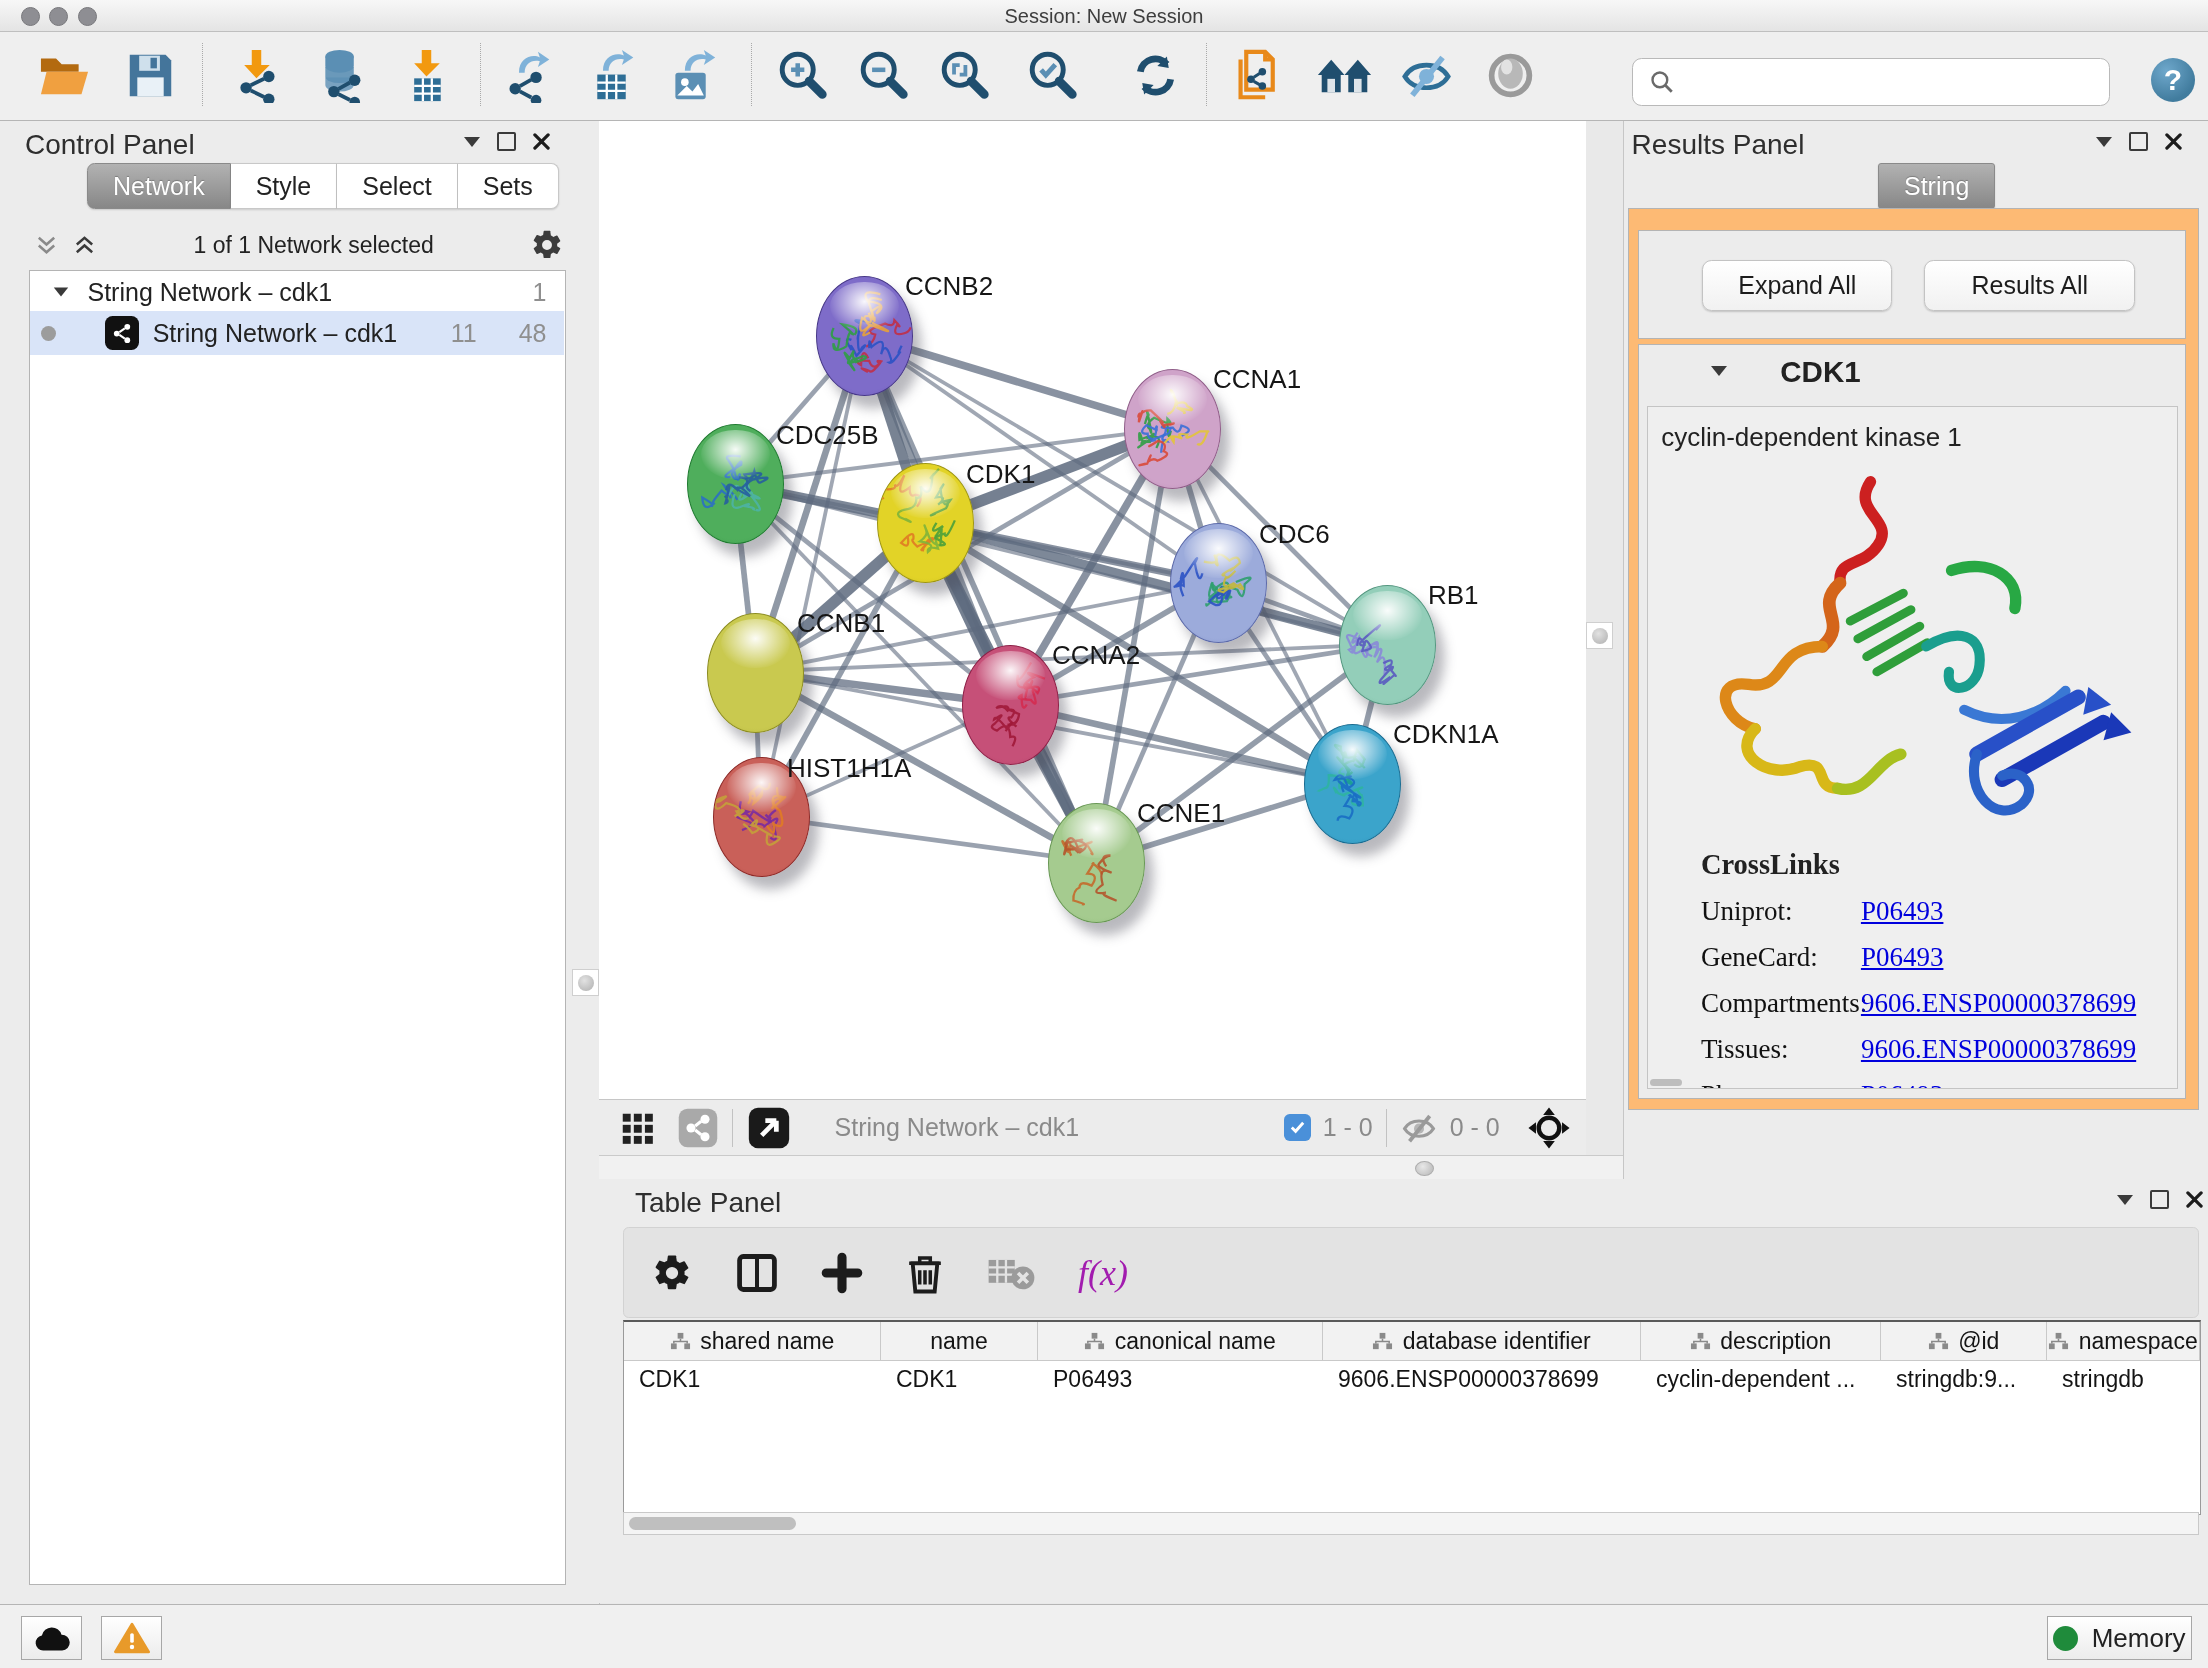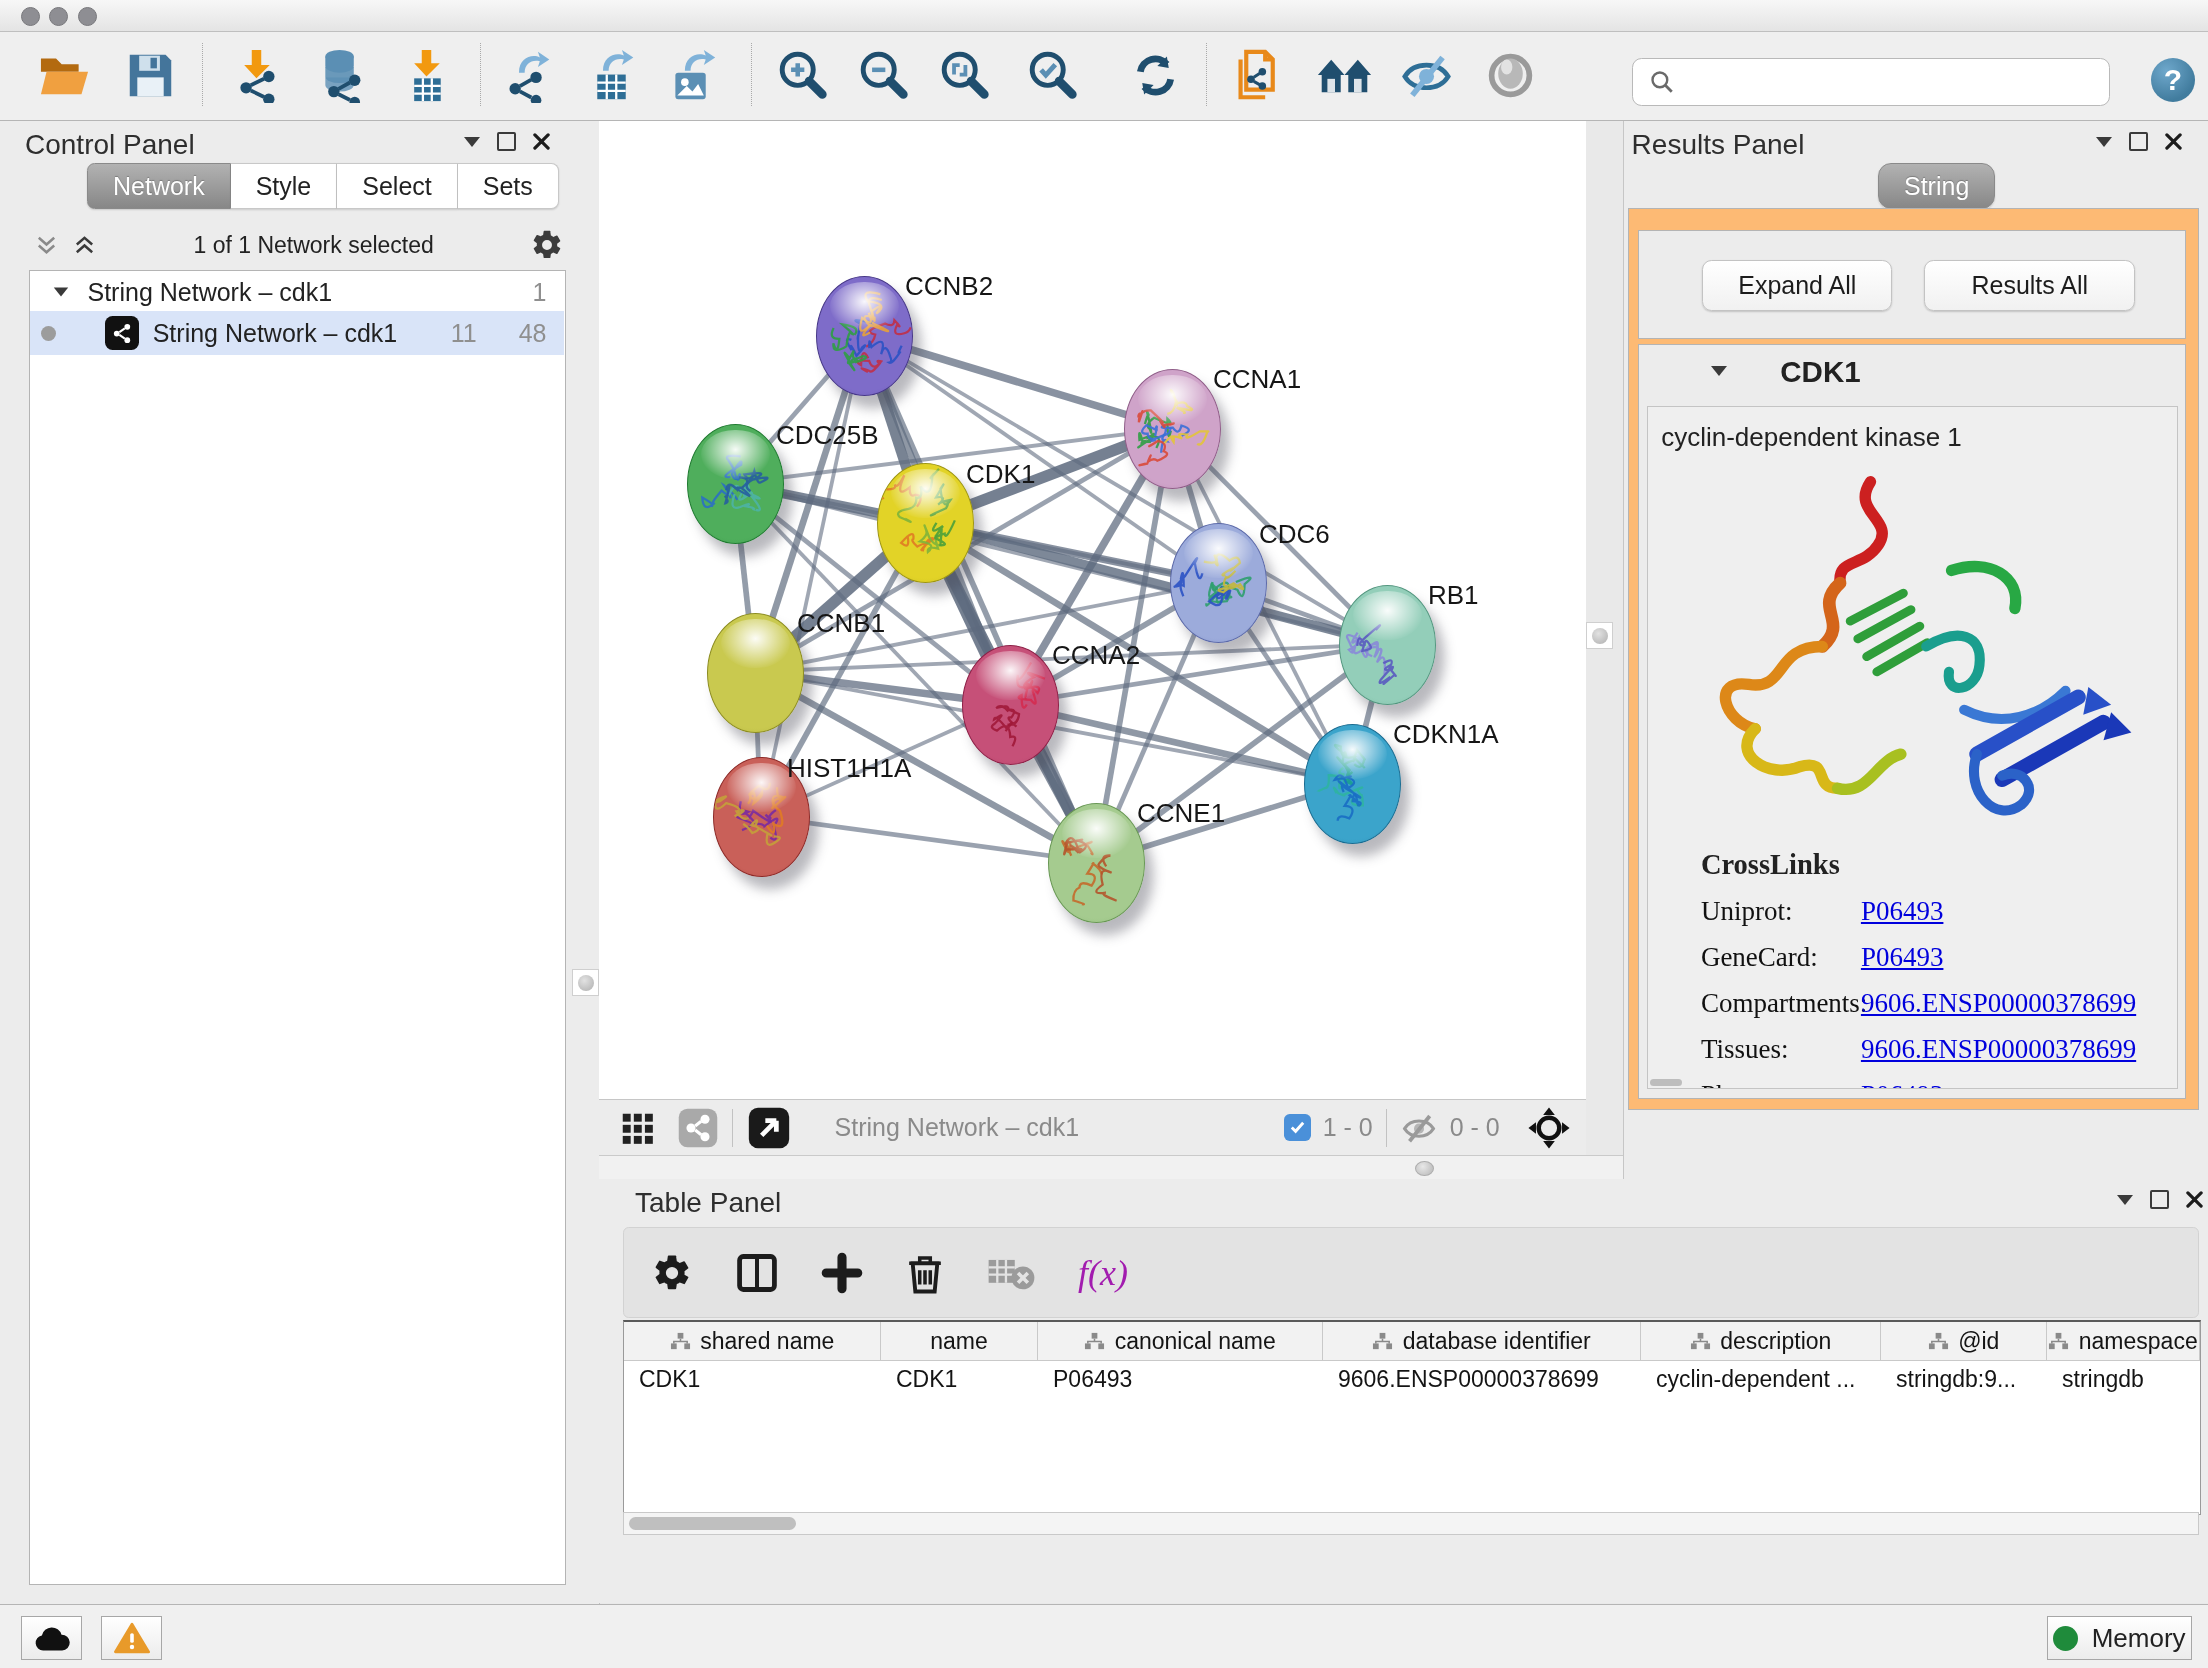--- a/index.html
+++ b/index.html
@@ -27,21 +27,21 @@
   .win-ctl{display:flex;gap:17px;align-items:center;}
   .tri-down{width:0;height:0;border-left:8.6px solid transparent;border-right:8.6px solid transparent;border-top:10.5px solid #3a3a3a;}
   .float-sq{width:15px;height:15px;border:2.4px solid #3a3a3a;border-radius:1.9px;background:transparent;}
   .seg{display:flex;padding-left:20px;}
   .seg .tab{height:44px;line-height:44px;padding:0 25px;font-size:25px;background:#fff;color:#222;
             border:1px solid #c8c8c8;border-left:none;box-shadow:0 1px 1.9px rgba(0,0,0,.15);}
   .seg .tab:first-child{border-left:1px solid #c8c8c8;border-radius:7.6px 0 0 7.6px;}
   .seg .tab:last-child{border-radius:0 7.6px 7.6px 0;}
   .seg .tab.sel{background:linear-gradient(#b2b2b2,#878787);color:#fff;border-color:#8a8a8a;
                 text-shadow:0 -1px 1px rgba(0,0,0,.25);}
-  .seg .tab.single{border-radius:13px;border-left:1px solid #8a8a8a;}
+  .seg .tab.single{border-radius:3px;border-left:1px solid #8a8a8a;}
   
   .ctrl{left:0;top:121px;width:599px;height:1483px;background:#ececec;border-right:1.9px solid #c2c2c2;}
   .ctrl-white{left:28.5px;top:149px;width:535px;height:1313px;background:#fff;border:1px solid #b4b4b4;}
   .tree-row1{left:29.5px;top:154px;width:534px;height:34px;display:flex;align-items:center;font-size:25px;}
   .tree-row2{left:29.5px;top:190px;width:534px;height:44px;display:flex;align-items:center;font-size:25px;background:#d9e4f8;}
   .share-chip{width:34px;height:34px;border-radius:7.6px;background:#111;display:flex;align-items:center;justify-content:center;}
   .gray-num{color:#8f8f8f;}
   
   .netcv{left:599px;top:121px;width:987px;height:979px;background:#fff;overflow:hidden;}
   .node{position:absolute;width:95px;height:118px;border-radius:50%;overflow:hidden;
@@ -93,20 +93,21 @@
 </style>
 </head>
 <body>
 
 <div id="app">
 
   <div class="abs titlebar">
     <div class="abs tl-dot" style="left:21px"></div>
     <div class="abs tl-dot" style="left:49px"></div>
     <div class="abs tl-dot" style="left:78px"></div>
+    <div class="abs title-text">Session: New Session</div>
   </div>
 
   <div class="abs toolbar">
     <div class="abs tbtn" style="left:34px">
       <svg class="icon" width="55" height="49" viewBox="0 0 29 26">
         <path d="M2 4 h8 l3 3 h9 v4 H2 z" fill="#b36a10"></path>
           <path d="M2 23 L5 11 h22 l-3.5 12 z" fill="#f0a040"></path>
       </svg>
     </div>
     <div class="abs tbtn" style="left:120px">

